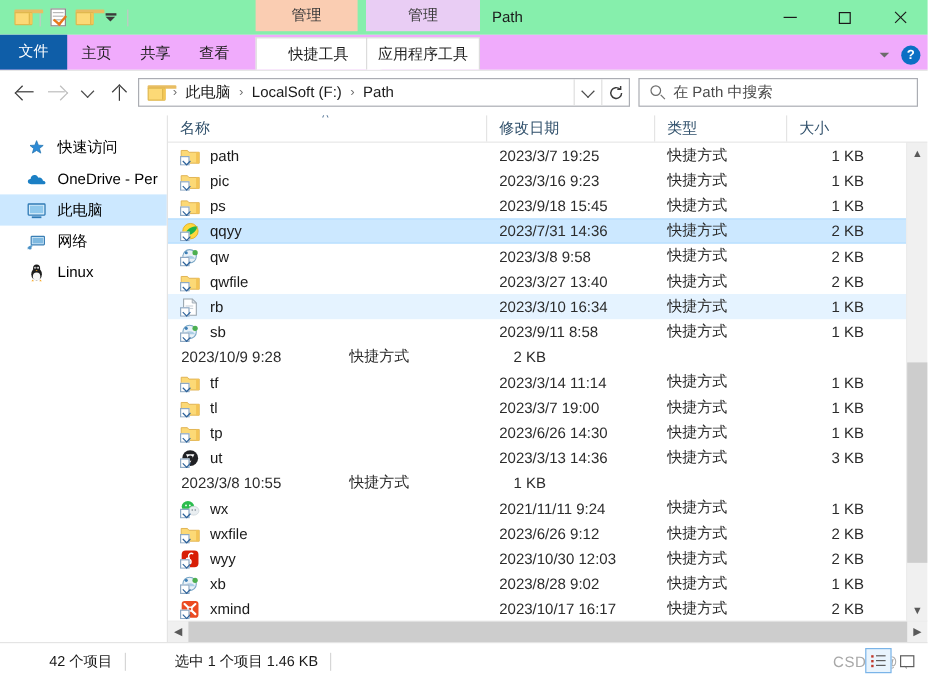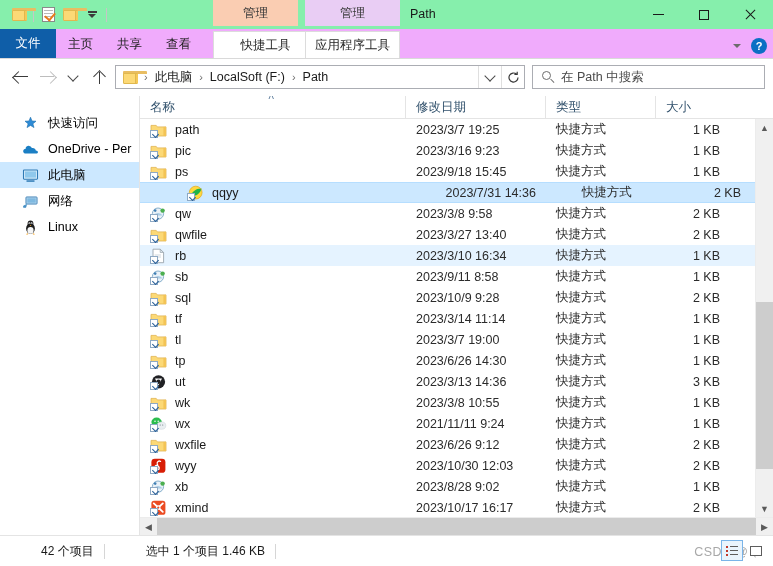--- a/index.html
+++ b/index.html
@@ -92,21 +92,21 @@
   .col{height:22px;display:flex;align-items:center;padding-left:10px;box-sizing:border-box;border-left:1px solid #e4e4e4;}
   .col:first-child{border-left:none;}
   .col-name{width:265px;position:relative;}
   .col-date{width:140px;}
   .col-type{width:110px;}
   .col-size{width:79px;}
   .sort-caret{position:absolute;left:128px;top:-6px;font-size:11px;color:#5a7a9a;}
 
   .rows{flex:1;overflow:hidden;position:relative;background:#fff;}
   .row{height:21px;display:flex;align-items:center;font-size:12.5px;color:#1a1a1a;}
-  .row.selected{background:#cce8ff;border-top:1px solid #b6deff;border-bottom:1px solid #b6deff;height:19px;padding-left:37px;}
+  .row.selected{background:#cce8ff;border-top:1px solid #b6deff;border-bottom:1px solid #b6deff;height:19px;}
   .row.hl{background:#e5f3ff;}
   .cell{box-sizing:border-box;overflow:hidden;white-space:nowrap;}
   .cell-name{width:265px;display:flex;align-items:center;gap:8px;padding-left:10px;}
   .cell-date{width:140px;padding-left:11px;color:#2b2b2b;}
   .cell-type{width:110px;padding-left:11px;color:#2b2b2b;}
   .cell-size{width:79px;text-align:right;padding-right:14px;color:#2b2b2b;}
   .fico{width:17px;height:16px;position:relative;flex-shrink:0;}
   .shortcut-badge{position:absolute;left:0;bottom:0;width:8px;height:8px;background:#fff;border:1px solid #8ea9c4;box-sizing:border-box;}
   .shortcut-badge:after{content:"";position:absolute;left:1.6px;top:1.2px;width:4px;height:4px;border-left:1.2px solid #2a6099;border-bottom:1.2px solid #2a6099;transform:rotate(-45deg);}
 
@@ -462,27 +462,20 @@
                     <circle cx="12.6" cy="4.6" r="2.2" fill="#4caf50"></circle>
                     <circle cx="5.2" cy="4.6" r="1.3" fill="#3f7fb5"></circle>
                   </svg><div class="shortcut-badge"></div></div>
                 <span>sb</span>
               </div>
               <div class="cell cell-date">2023/9/11 8:58</div>
               <div class="cell cell-type">快捷方式</div>
               <div class="cell cell-size">1 KB</div>
             </div>
             <div class="row">
-              <div class="cell cell-name">
-                <div class="fico"><svg width="17" height="16" viewBox="0 0 17 16">
-                    <path d="M1 3.4 h5.2 l1.2 1.5 H16 v9.1 H1 Z" fill="#fcd976" stroke="#e0b251" stroke-width="0.8"></path>
-                    <path d="M13.4 4.9 H16 v9.1 h-2.6 Z" fill="#f3c456"></path>
-                  </svg><div class="shortcut-badge"></div></div>
-                <span>sql</span>
-              </div>
               <div class="cell cell-date">2023/10/9 9:28</div>
               <div class="cell cell-type">快捷方式</div>
               <div class="cell cell-size">2 KB</div>
             </div>
             <div class="row">
               <div class="cell cell-name">
                 <div class="fico"><svg width="17" height="16" viewBox="0 0 17 16">
                     <path d="M1 3.4 h5.2 l1.2 1.5 H16 v9.1 H1 Z" fill="#fcd976" stroke="#e0b251" stroke-width="0.8"></path>
                     <path d="M13.4 4.9 H16 v9.1 h-2.6 Z" fill="#f3c456"></path>
                   </svg><div class="shortcut-badge"></div></div>
@@ -523,27 +516,20 @@
                     <path d="M5 4.6 L12 4.6 L8.5 11.6 Z" fill="#ffffff"></path>
                     <circle cx="8.5" cy="7.8" r="2.2" fill="#202124"></circle>
                   </svg><div class="shortcut-badge"></div></div>
                 <span>ut</span>
               </div>
               <div class="cell cell-date">2023/3/13 14:36</div>
               <div class="cell cell-type">快捷方式</div>
               <div class="cell cell-size">3 KB</div>
             </div>
             <div class="row">
-              <div class="cell cell-name">
-                <div class="fico"><svg width="17" height="16" viewBox="0 0 17 16">
-                    <path d="M1 3.4 h5.2 l1.2 1.5 H16 v9.1 H1 Z" fill="#fcd976" stroke="#e0b251" stroke-width="0.8"></path>
-                    <path d="M13.4 4.9 H16 v9.1 h-2.6 Z" fill="#f3c456"></path>
-                  </svg><div class="shortcut-badge"></div></div>
-                <span>wk</span>
-              </div>
               <div class="cell cell-date">2023/3/8 10:55</div>
               <div class="cell cell-type">快捷方式</div>
               <div class="cell cell-size">1 KB</div>
             </div>
             <div class="row">
               <div class="cell cell-name">
                 <div class="fico"><svg width="17" height="16" viewBox="0 0 17 16">
                     <ellipse cx="6.6" cy="6" rx="5.2" ry="4.4" fill="#2bbd4e"></ellipse>
                     <circle cx="5" cy="5.2" r="0.75" fill="#fff"></circle>
                     <circle cx="8.2" cy="5.2" r="0.75" fill="#fff"></circle>

